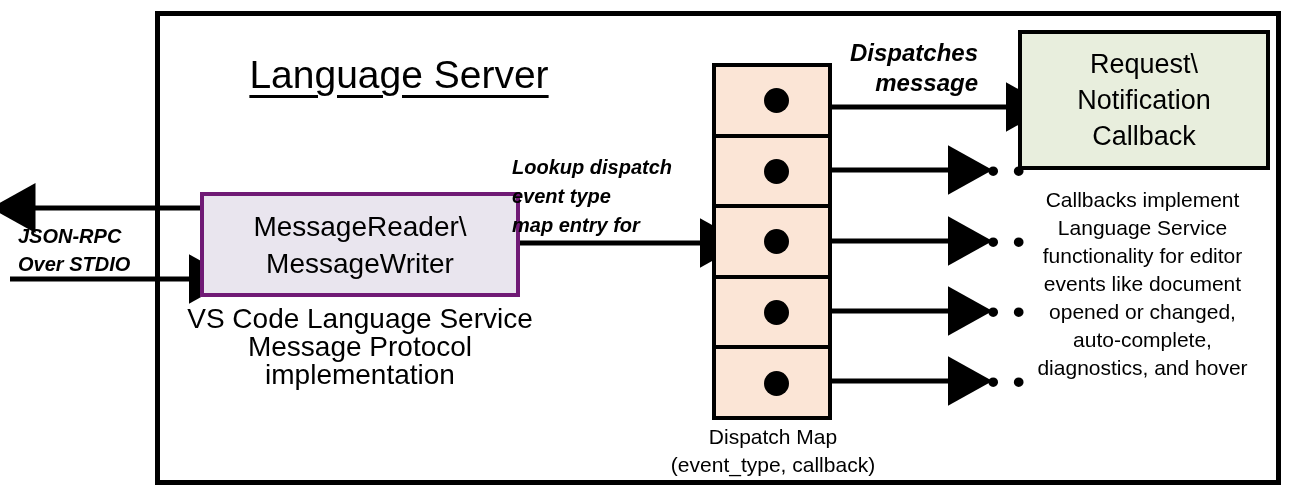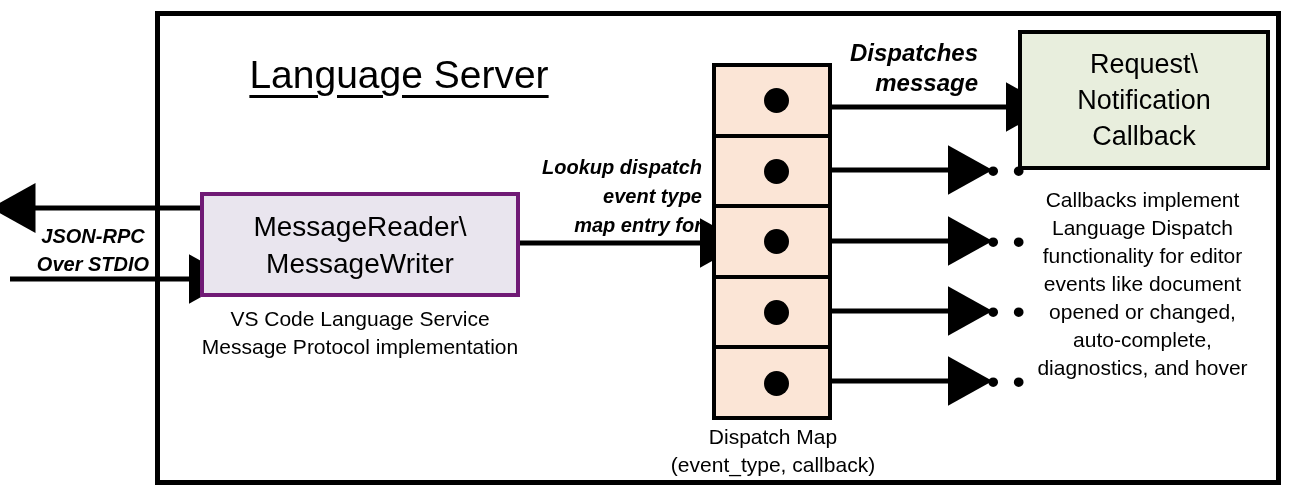--- a/index.html
+++ b/index.html
@@ -40,35 +40,35 @@
     width:320px;height:105px;
     border:4px solid #701a75;
     background:#e9e5ee;
     box-sizing:border-box;
     display:flex;flex-direction:column;
     align-items:center;justify-content:center;
     font-size:28px;line-height:37px;
   }
   #mr-caption{
     left:180px;top:305px;width:360px;
-    font-size:21px;line-height:28px;text-align:center;
+    font-size:28px;line-height:28px;text-align:center;
   }
 
   
   #jsonrpc-label{
     left:18px;top:222px;width:150px;
     font-size:20px;line-height:28px;
-    text-align:center;font-style:italic;font-weight:bold;
+    text-align:left;font-style:italic;font-weight:bold;
   }
 
   
   #lookup-label{
     left:512px;top:153px;width:190px;
     font-size:20px;line-height:29px;
-    text-align:right;font-style:italic;font-weight:bold;
+    text-align:left;font-style:italic;font-weight:bold;
   }
 
   
   #dispatch-label{
     left:830px;top:38px;width:148px;
     font-size:24px;line-height:30px;
     text-align:right;font-style:italic;font-weight:bold;
   }
 
   
@@ -221,21 +221,21 @@
   <div class="ellipsis" style="left:962px;top:301px;">• • •</div>
   <div class="ellipsis" style="left:962px;top:371px;">• • •</div>
 
   <div id="cb-box">
     <div>Request\</div>
     <div>Notification</div>
     <div>Callback</div>
   </div>
   <div class="txt" id="cb-caption">
     <div>Callbacks implement</div>
-    <div>Language Dispatch</div>
+    <div>Language Service</div>
     <div>functionality for editor</div>
     <div>events like document</div>
     <div>opened or changed,</div>
     <div>auto-complete,</div>
     <div>diagnostics, and hover</div>
   </div>
 
 </div>
 
 </body></html>

